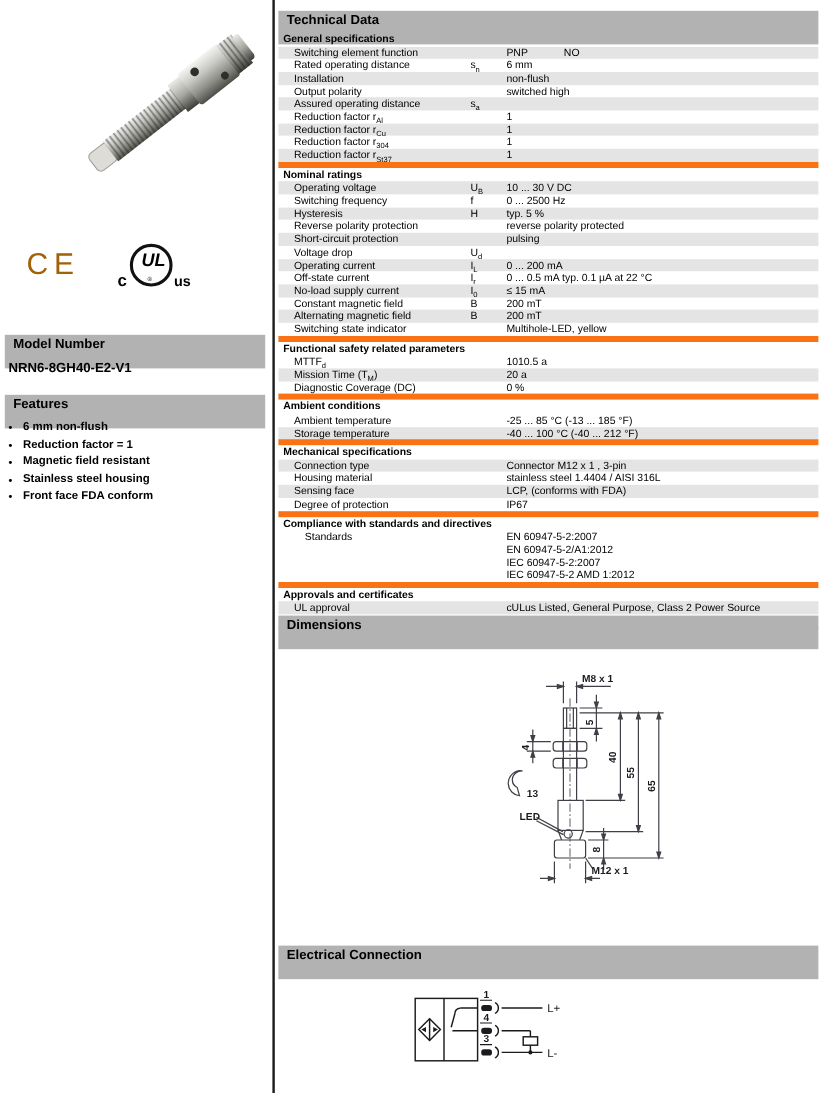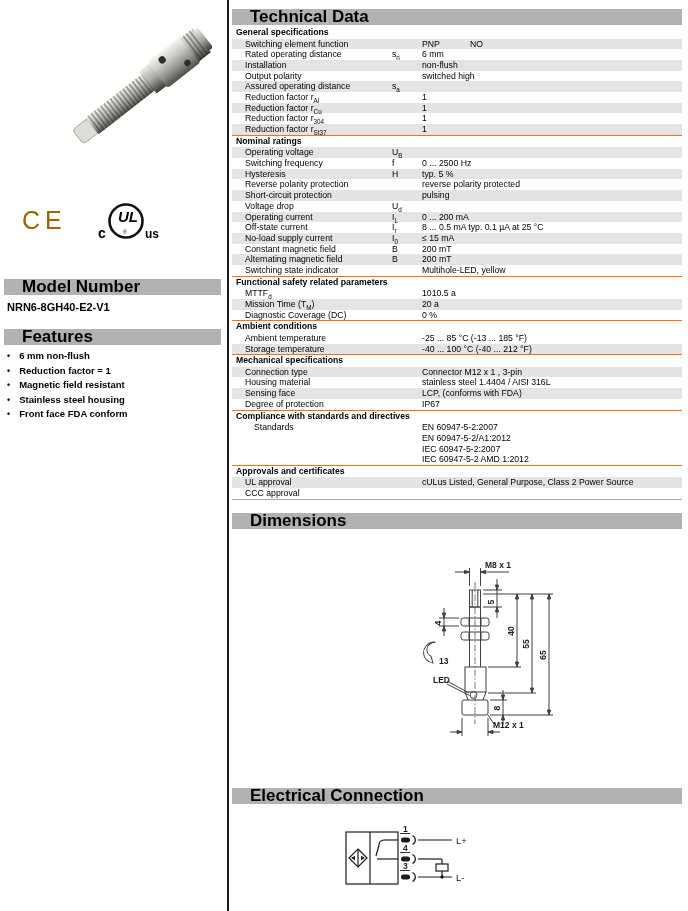--- a/index.html
+++ b/index.html
@@ -1,40 +1,40 @@
 <!DOCTYPE html>
 <html><head>
 <meta charset="utf-8">
 <style>
   html,body{margin:0;padding:0;background:#fff;}
   #page{position:relative;width:688px;height:911px;background:#fff;
         font-family:"Liberation Sans", sans-serif;color:#000;overflow:hidden;}
   .divider{position:absolute;left:227px;top:0;width:2px;height:911px;background:#1c1c1c;}
 
   
-  .bar{position:absolute;background:#b2b2b2;height:16px;line-height:16px;
-       font-weight:bold;font-size:17px;padding-left:18px;box-sizing:border-box;color:#000;}
+  .bar{position:absolute;background:#b2b2b2;height:28px;line-height:16px;
+       font-weight:bold;font-size:11px;padding-left:7px;box-sizing:border-box;color:#000;}
   .bar-left{left:4px;width:217px;}
   .bar-right{left:232px;width:450px;}
 
   
   #photo{position:absolute;left:62px;top:16px;}
   #ce-mark{position:absolute;left:22px;top:206px;font-size:25px;font-weight:400;
            letter-spacing:5px;color:#a16207;}
   #ul-mark{position:absolute;left:86px;top:198px;}
   #model-value{position:absolute;left:7px;top:301px;font-size:11px;font-weight:bold;}
   #features-list{position:absolute;left:7px;top:351px;margin:0;padding:0;list-style:none;}
   #features-list li{display:flex;gap:9px;font-size:9.5px;font-weight:bold;
                     line-height:10px;margin-bottom:4.5px;}
   #features-list .blt{font-size:9px;line-height:10px;}
 
   
   #tech-table{position:absolute;left:232px;top:27px;width:450px;font-size:8.7px;}
   .t-sechead{font-weight:bold;padding:1px 0 1px 4px;line-height:9.5px;
-             border-top:1px solid #f97316;}
+             border-top:5px solid #f97316;}
   .t-sechead.first{border-top:none;}
   .t-row{display:flex;min-height:10.7px;line-height:10.7px;align-items:flex-start;}
   .t-row.shade{background:#e4e4e4;}
   .t-label{width:160px;padding-left:13px;box-sizing:border-box;flex:none;}
   .t-label.ind2{padding-left:22px;}
   .t-sym{width:30px;flex:none;}
   .t-val{flex:1;}
   .t-val2{display:inline-block;margin-left:30px;}
   sub{font-size:6.3px;line-height:0;}
   .t-bottomline{border-top:1px solid #a9a9a9;height:1px;}
@@ -165,20 +165,21 @@
       </div>
       <div class="t-row shade">
         <span class="t-label">Reduction factor r<sub>St37</sub></span>
         <span class="t-sym"></span>
         <span class="t-val">1</span>
       </div>
       <div class="t-sechead">Nominal ratings</div>
       <div class="t-row shade">
         <span class="t-label">Operating voltage</span>
         <span class="t-sym">U<sub>B</sub></span>
+        <span class="t-val">10 ... 30 V DC</span>
       </div>
       <div class="t-row">
         <span class="t-label">Switching frequency</span>
         <span class="t-sym">f</span>
         <span class="t-val">0 ... 2500 Hz</span>
       </div>
       <div class="t-row shade">
         <span class="t-label">Hysteresis</span>
         <span class="t-sym">H</span>
         <span class="t-val">typ. 5  %</span>
@@ -198,21 +199,21 @@
         <span class="t-sym">U<sub>d</sub></span>
       </div>
       <div class="t-row shade">
         <span class="t-label">Operating current</span>
         <span class="t-sym">I<sub>L</sub></span>
         <span class="t-val">0 ... 200 mA</span>
       </div>
       <div class="t-row">
         <span class="t-label">Off-state current</span>
         <span class="t-sym">I<sub>r</sub></span>
-        <span class="t-val">8 ... 0.5 mA typ. 0.1 µA at 25 °C</span>
+        <span class="t-val">0 ... 0.5 mA typ. 0.1 µA at 22 °C</span>
       </div>
       <div class="t-row shade">
         <span class="t-label">No-load supply current</span>
         <span class="t-sym">I<sub>0</sub></span>
         <span class="t-val">≤ 15 mA</span>
       </div>
       <div class="t-row">
         <span class="t-label">Constant magnetic field</span>
         <span class="t-sym">B</span>
         <span class="t-val">200 mT</span>

